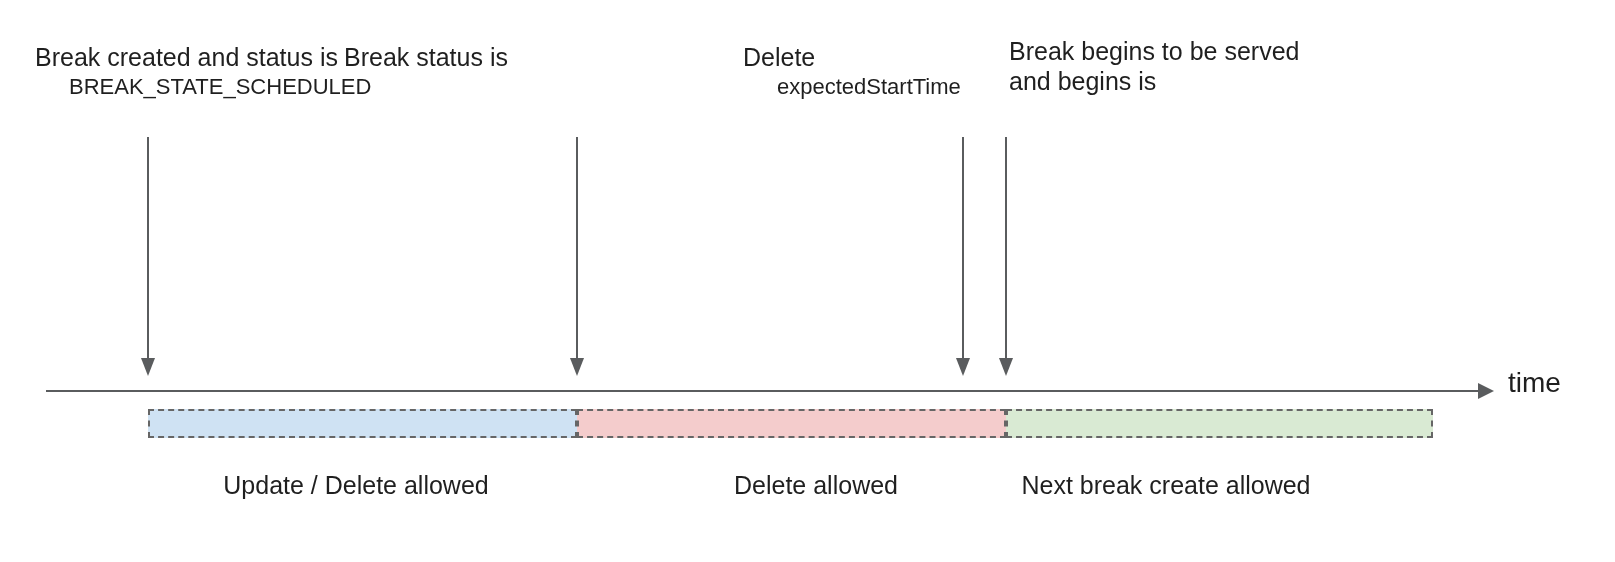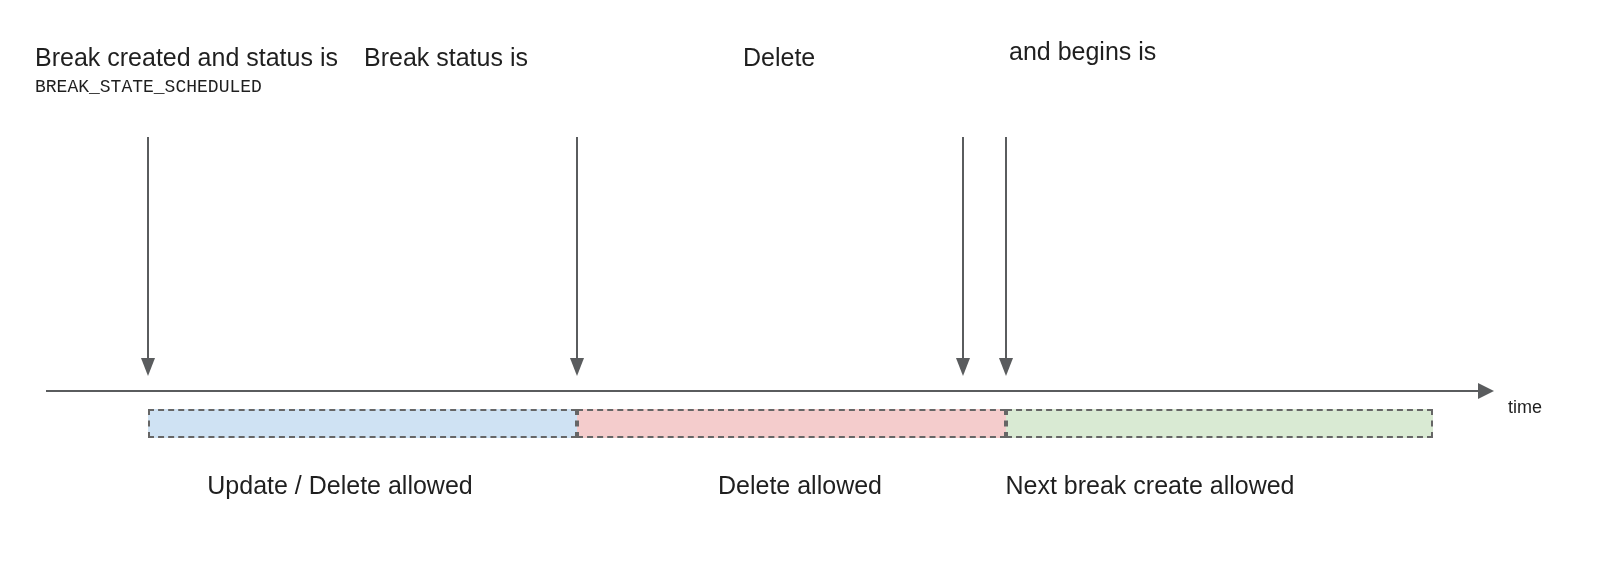--- a/index.html
+++ b/index.html
@@ -17,23 +17,24 @@
     overflow: hidden;
     padding-left: 32px;
   }
   .annotation {
     position: absolute;
     font-size: 25px;
     line-height: 30px;
     white-space: nowrap;
   }
   .annotation .code {
-    font-family: Liberation Mono, monospace;
-    font-size: 18px;
+    font-family: Liberation Sans, sans-serif;
+    font-size: 22px;
     line-height: 30px;
+    margin-left: 34px;
   }
   .v-arrow {
     position: absolute;
     top: 137px;
     width: 2px;
     height: 222px;
     background: #5a5c5e;
   }
   .v-arrow::after {
     content: '';
@@ -60,65 +61,68 @@
     top: 383px;
     width: 0;
     height: 0;
     border-top: 8px solid transparent;
     border-bottom: 8px solid transparent;
     border-left: 16px solid #5a5c5e;
   }
   #timeline-label {
     position: absolute;
     left: 1508px;
-    top: 392px;
-    font-size: 18px;
+    top: 368px;
+    font-size: 28px;
     line-height: 30px;
   }
   .segment {
     position: absolute;
     top: 409px;
     height: 29px;
     box-sizing: border-box;
     border: 2px dashed #666666;
   }
   #segment-1 { left: 148px;  width: 429px; }
   #segment-2 { left: 577px;  width: 429px; }
   #segment-3 { left: 1006px; width: 427px; }
   .segment-label {
     position: absolute;
     top: 470px;
     transform: translateX(-50%);
     font-size: 25px;
     line-height: 30px;
     white-space: nowrap;
+    margin-left: 16px;
   }
   #segment-label-1 { left: 340px; }
   #segment-label-2 { left: 800px; }
   #segment-label-3 { left: 1150px; }
 </style>
 </head>
 <body>
 
 <div id="stage">
 
   <div class="annotation" style="left:35px; top:42px;">
     <div>Break created and status is</div>
     <div class="code">BREAK_STATE_SCHEDULED</div>
   </div>
 
-  <div class="annotation" style="left:364px; top:42px;">
+  <div class="annotation" style="left:344px; top:42px;">
     <div>Break status is</div>
   </div>
 
   <div class="annotation" style="left:743px; top:42px;">
     <div>Delete</div>
+    <div class="code">expectedStartTime</div>
   </div>
 
   <div class="annotation" style="left:1009px; top:36px;">
+    <div>Break begins to be served</div>
     <div>and begins is</div>
   </div>
 
   <div class="v-arrow" style="left:147px;"></div>
   <div class="v-arrow" style="left:576px;"></div>
   <div class="v-arrow" style="left:962px;"></div>
   <div class="v-arrow" style="left:1005px;"></div>
 
   <div id="timeline-line"></div>
   <div id="timeline-arrowhead"></div>

